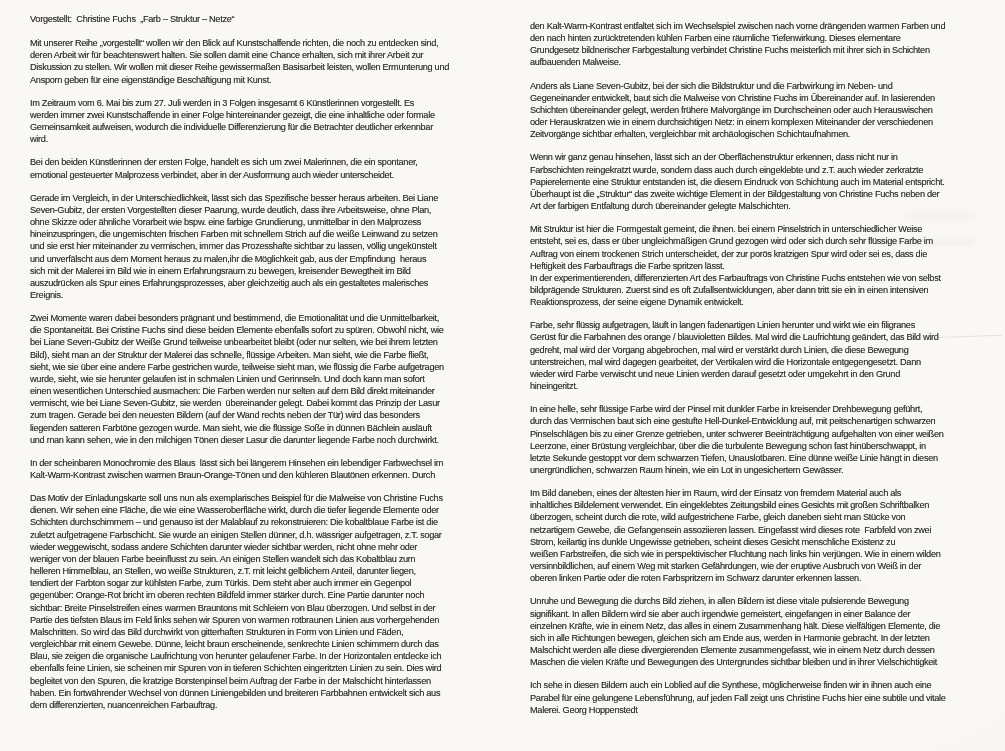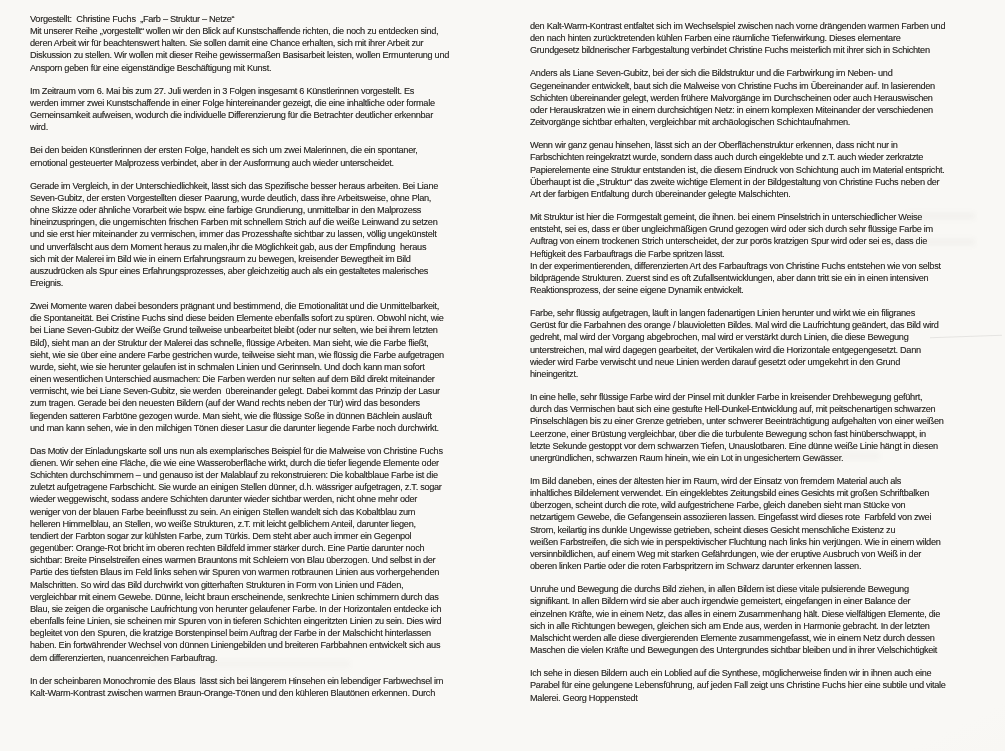--- a/index.html
+++ b/index.html
@@ -21,20 +21,21 @@
     font-family: "Liberation Sans", "DejaVu Sans", sans-serif;
     font-size: 9.2px;
     letter-spacing: -0.3px;
     line-height: 12.15px;
     color: #312f2c;
     text-shadow: 0 0 0.6px rgba(49, 47, 44, 0.55);
   }
   .col-left  { left: 30px;  top: 13px; width: 478px; }
   .col-right { left: 530px; top: 20px; width: 470px; }
   .doc-title {
+    margin-bottom: 12px;
     white-space: pre;
   }
   .para { margin: 0 0 11px 0; }
   .para:last-child { margin-bottom: 0; }
   .line { white-space: pre; }
   
   .artifact {
     position: absolute;
     background: #8a8880;
     filter: blur(2.5px);
@@ -94,20 +95,24 @@
           <div class="line">die Spontaneität. Bei Cristine Fuchs sind diese beiden Elemente ebenfalls sofort zu spüren. Obwohl nicht, wie</div>
           <div class="line">bei Liane Seven-Gubitz der Weiße Grund teilweise unbearbeitet bleibt (oder nur selten, wie bei ihrem letzten</div>
           <div class="line">Bild), sieht man an der Struktur der Malerei das schnelle, flüssige Arbeiten. Man sieht, wie die Farbe fließt,</div>
           <div class="line">sieht, wie sie über eine andere Farbe gestrichen wurde, teilweise sieht man, wie flüssig die Farbe aufgetragen</div>
           <div class="line">wurde, sieht, wie sie herunter gelaufen ist in schmalen Linien und Gerinnseln. Und doch kann man sofort</div>
           <div class="line">einen wesentlichen Unterschied ausmachen: Die Farben werden nur selten auf dem Bild direkt miteinander</div>
           <div class="line">vermischt, wie bei Liane Seven-Gubitz, sie werden  übereinander gelegt. Dabei kommt das Prinzip der Lasur</div>
           <div class="line">zum tragen. Gerade bei den neuesten Bildern (auf der Wand rechts neben der Tür) wird das besonders</div>
           <div class="line">liegenden satteren Farbtöne gezogen wurde. Man sieht, wie die flüssige Soße in dünnen Bächlein ausläuft</div>
           <div class="line">und man kann sehen, wie in den milchigen Tönen dieser Lasur die darunter liegende Farbe noch durchwirkt.</div>
+        </div>
+        <div class="para">
+          <div class="line">In der scheinbaren Monochromie des Blaus  lässt sich bei längerem Hinsehen ein lebendiger Farbwechsel im</div>
+          <div class="line">Kalt-Warm-Kontrast zwischen warmen Braun-Orange-Tönen und den kühleren Blautönen erkennen. Durch</div>
         </div>
         <div class="para">
           <div class="line">Das Motiv der Einladungskarte soll uns nun als exemplarisches Beispiel für die Malweise von Christine Fuchs</div>
           <div class="line">dienen. Wir sehen eine Fläche, die wie eine Wasseroberfläche wirkt, durch die tiefer liegende Elemente oder</div>
           <div class="line">Schichten durchschimmern – und genauso ist der Malablauf zu rekonstruieren: Die kobaltblaue Farbe ist die</div>
           <div class="line">zuletzt aufgetragene Farbschicht. Sie wurde an einigen Stellen dünner, d.h. wässriger aufgetragen, z.T. sogar</div>
           <div class="line">wieder weggewischt, sodass andere Schichten darunter wieder sichtbar werden, nicht ohne mehr oder</div>
           <div class="line">weniger von der blauen Farbe beeinflusst zu sein. An einigen Stellen wandelt sich das Kobaltblau zum</div>
           <div class="line">helleren Himmelblau, an Stellen, wo weiße Strukturen, z.T. mit leicht gelblichem Anteil, darunter liegen,</div>
           <div class="line">tendiert der Farbton sogar zur kühlsten Farbe, zum Türkis. Dem steht aber auch immer ein Gegenpol</div>
@@ -115,33 +120,30 @@
           <div class="line">sichtbar: Breite Pinselstreifen eines warmen Brauntons mit Schleiern von Blau überzogen. Und selbst in der</div>
           <div class="line">Partie des tiefsten Blaus im Feld links sehen wir Spuren von warmen rotbraunen Linien aus vorhergehenden</div>
           <div class="line">Malschritten. So wird das Bild durchwirkt von gitterhaften Strukturen in Form von Linien und Fäden,</div>
           <div class="line">vergleichbar mit einem Gewebe. Dünne, leicht braun erscheinende, senkrechte Linien schimmern durch das</div>
           <div class="line">Blau, sie zeigen die organische Laufrichtung von herunter gelaufener Farbe. In der Horizontalen entdecke ich</div>
           <div class="line">ebenfalls feine Linien, sie scheinen mir Spuren von in tieferen Schichten eingeritzten Linien zu sein. Dies wird</div>
           <div class="line">begleitet von den Spuren, die kratzige Borstenpinsel beim Auftrag der Farbe in der Malschicht hinterlassen</div>
           <div class="line">haben. Ein fortwährender Wechsel von dünnen Liniengebilden und breiteren Farbbahnen entwickelt sich aus</div>
           <div class="line">dem differenzierten, nuancenreichen Farbauftrag.</div>
         </div>
-        <div class="para">
-          <div class="line">In der scheinbaren Monochromie des Blaus  lässt sich bei längerem Hinsehen ein lebendiger Farbwechsel im</div>
-          <div class="line">Kalt-Warm-Kontrast zwischen warmen Braun-Orange-Tönen und den kühleren Blautönen erkennen. Durch</div>
-        </div>
       </div>
   </div>
 
   <div class="col col-right">
     <div>
         <div class="para">
           <div class="line">den Kalt-Warm-Kontrast entfaltet sich im Wechselspiel zwischen nach vorne drängenden warmen Farben und</div>
           <div class="line">den nach hinten zurücktretenden kühlen Farben eine räumliche Tiefenwirkung. Dieses elementare</div>
           <div class="line">Grundgesetz bildnerischer Farbgestaltung verbindet Christine Fuchs meisterlich mit ihrer sich in Schichten</div>
+          <div class="line">aufbauenden Malweise.</div>
         </div>
         <div class="para">
           <div class="line">Anders als Liane Seven-Gubitz, bei der sich die Bildstruktur und die Farbwirkung im Neben- und</div>
           <div class="line">Gegeneinander entwickelt, baut sich die Malweise von Christine Fuchs im Übereinander auf. In lasierenden</div>
           <div class="line">Schichten übereinander gelegt, werden frühere Malvorgänge im Durchscheinen oder auch Herauswischen</div>
           <div class="line">oder Herauskratzen wie in einem durchsichtigen Netz: in einem komplexen Miteinander der verschiedenen</div>
           <div class="line">Zeitvorgänge sichtbar erhalten, vergleichbar mit archäologischen Schichtaufnahmen.</div>
         </div>
         <div class="para">
           <div class="line">Wenn wir ganz genau hinsehen, lässt sich an der Oberflächenstruktur erkennen, dass nicht nur in</div>

